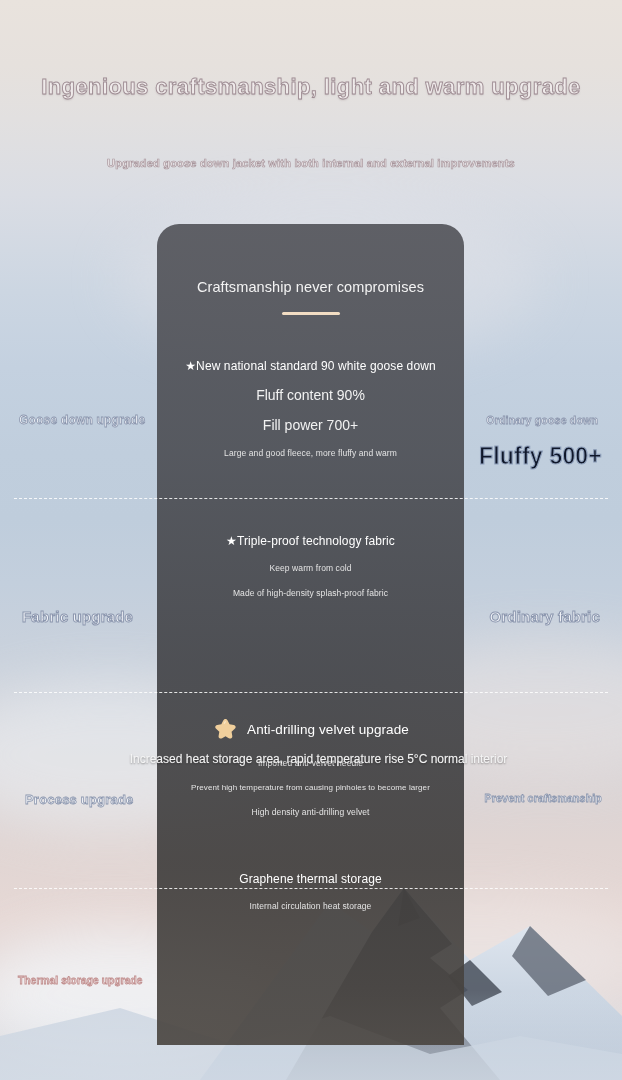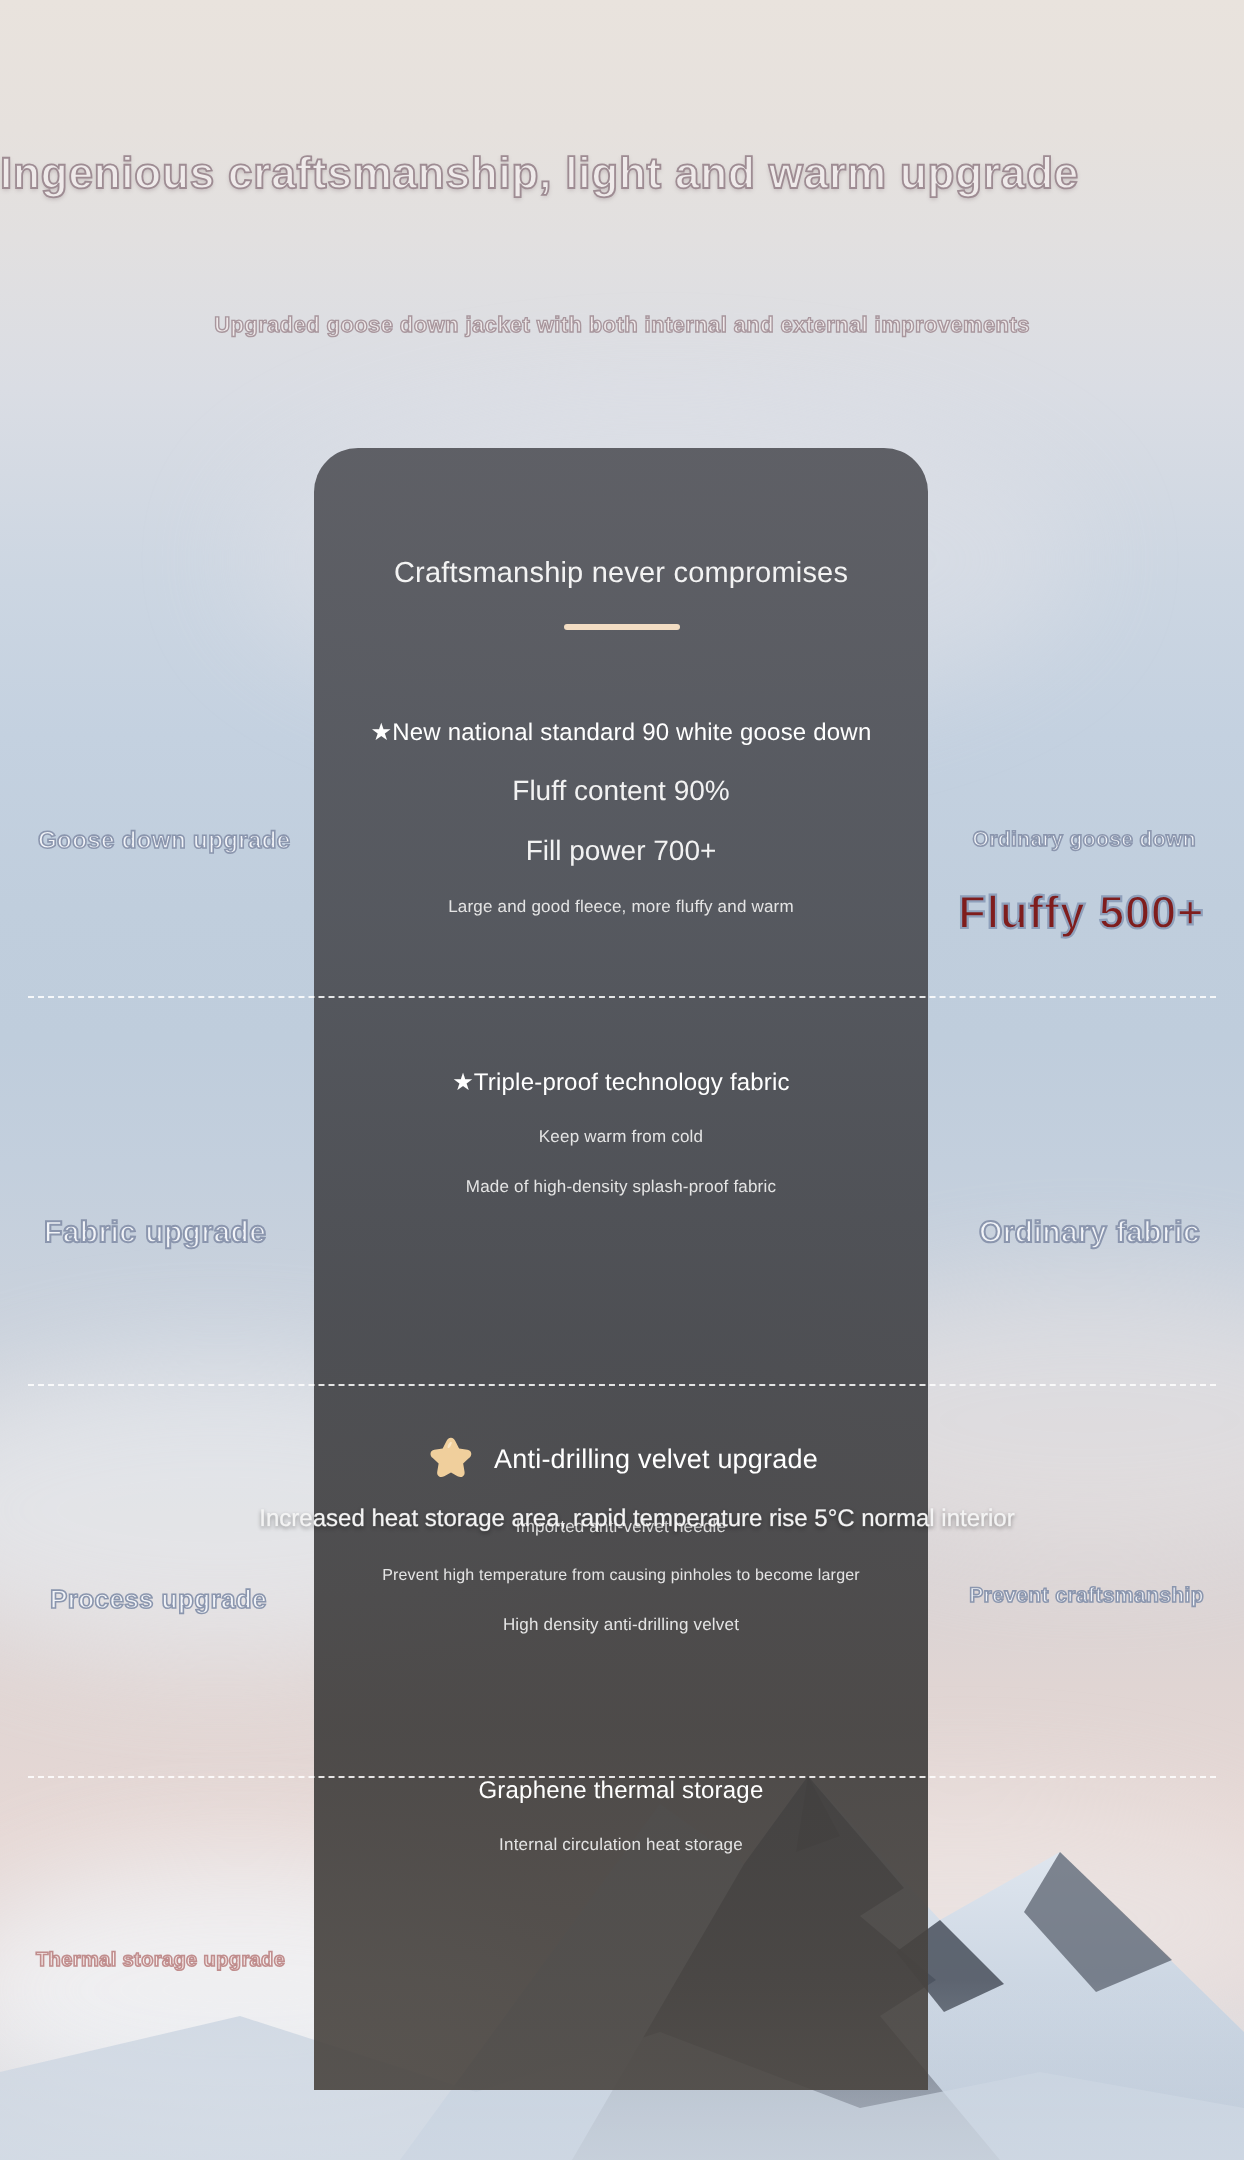--- a/index.html
+++ b/index.html
@@ -37,21 +37,21 @@
   .c2{left:380px;top:640px;width:330px;height:140px;background:#efe8e6;opacity:.45;}
   .c3{left:-30px;top:930px;width:300px;height:130px;background:#f4f7fa;opacity:.75;}
   .c4{left:300px;top:900px;width:360px;height:120px;background:#f0eceb;opacity:.5;}
   .c5{left:120px;top:200px;width:420px;height:160px;background:#e8e6ea;opacity:.35;}
 
   
   .mountain{position:absolute;left:0;bottom:0;width:622px;height:240px;}
 
   
   .hero-title{
-    position:absolute;left:0;right:0;top:74px;
+    position:absolute;left:0;right:0;top:74px;text-align:center;
     font-size:22px;font-weight:bold;letter-spacing:.4px;
     color:#efeaea;
     -webkit-text-stroke:0.9px #9e8c93;
     text-shadow:0 1px 2px rgba(120,100,110,.35);
   }
   .hero-sub{
     position:absolute;left:0;right:0;top:157px;text-align:center;
     font-size:11px;font-weight:bold;letter-spacing:.2px;
     color:#efe9ea;
     -webkit-text-stroke:0.7px #a8969d;
@@ -65,21 +65,21 @@
   .d3{top:888px;}
 
   
   .side-label{
     position:absolute;font-size:12px;font-weight:bold;letter-spacing:.2px;
     white-space:nowrap;
     color:#f2f4f8;
     -webkit-text-stroke:0.8px #8b96ae;
   }
   .side-label.big{
-    font-size:23px;color:#7f1d1d;-webkit-text-stroke:1.1px #8fa0bb;
+    font-size:23px;color:#0f172a;-webkit-text-stroke:1.1px #8fa0bb;
   }
   .side-label.warm{ color:#f6eceb; -webkit-text-stroke:0.8px #c08d8d; }
 
   .l1{left:19px;top:413px;}
   .r1{right:24px;top:414px;font-size:10.5px;}
   .r1b{right:20px;top:443px;}
   .l2{left:22px;top:608px;font-size:15px;-webkit-text-stroke:1px #8b96ae;}
   .r2{right:22px;top:608px;font-size:15px;-webkit-text-stroke:1px #8b96ae;}
   .l3{left:25px;top:792px;font-size:13px;}
   .r3{right:20px;top:792px;font-size:10.5px;}
@@ -114,21 +114,21 @@
   }
   .sec-title.sm{font-size:13.5px;}
   .line-lg{font-size:14px;color:#f2f2f2;margin-top:14px;}
   .line-sm{font-size:8.5px;color:#e4e4e4;margin-top:15px;letter-spacing:.1px;}
   .line-sm.wide{font-size:8px;}
 
   
   .s1{top:135px;}
   .s2{top:310px;}
   .s3{top:492px;}
-  .s4{top:664px;}
+  .s4{top:648px;}
 
   .star-row{display:flex;align-items:center;justify-content:center;gap:8px;}
   .puffy-star{width:27px;height:27px;display:block;}
 
   
   .overflow-line{
     position:absolute;left:-130px;right:-145px;top:752px;text-align:center;
     font-size:12px;color:#f3f3f3;white-space:nowrap;
     -webkit-text-stroke:0.35px rgba(255,255,255,.35);
     text-shadow:0 1px 2px rgba(0,0,0,.45);

